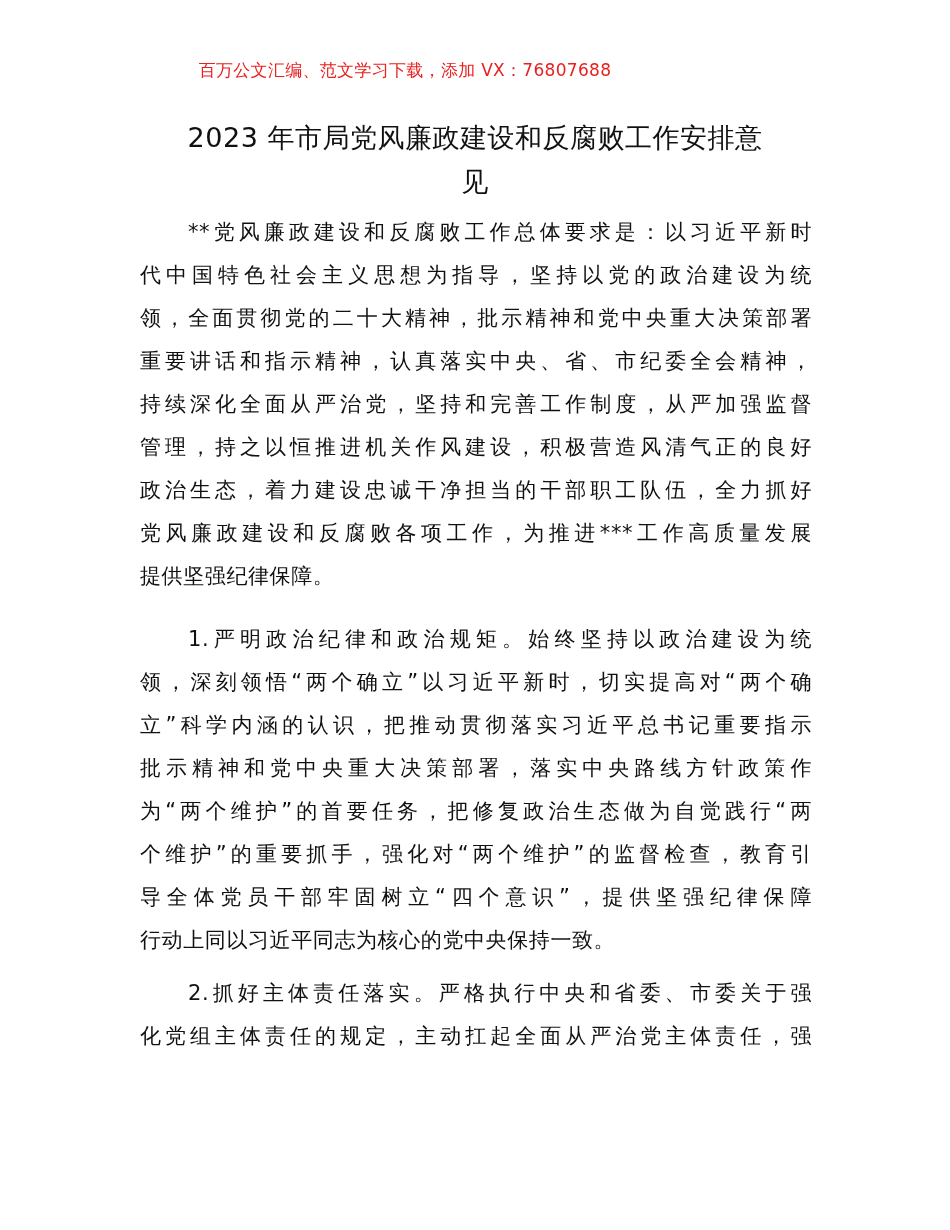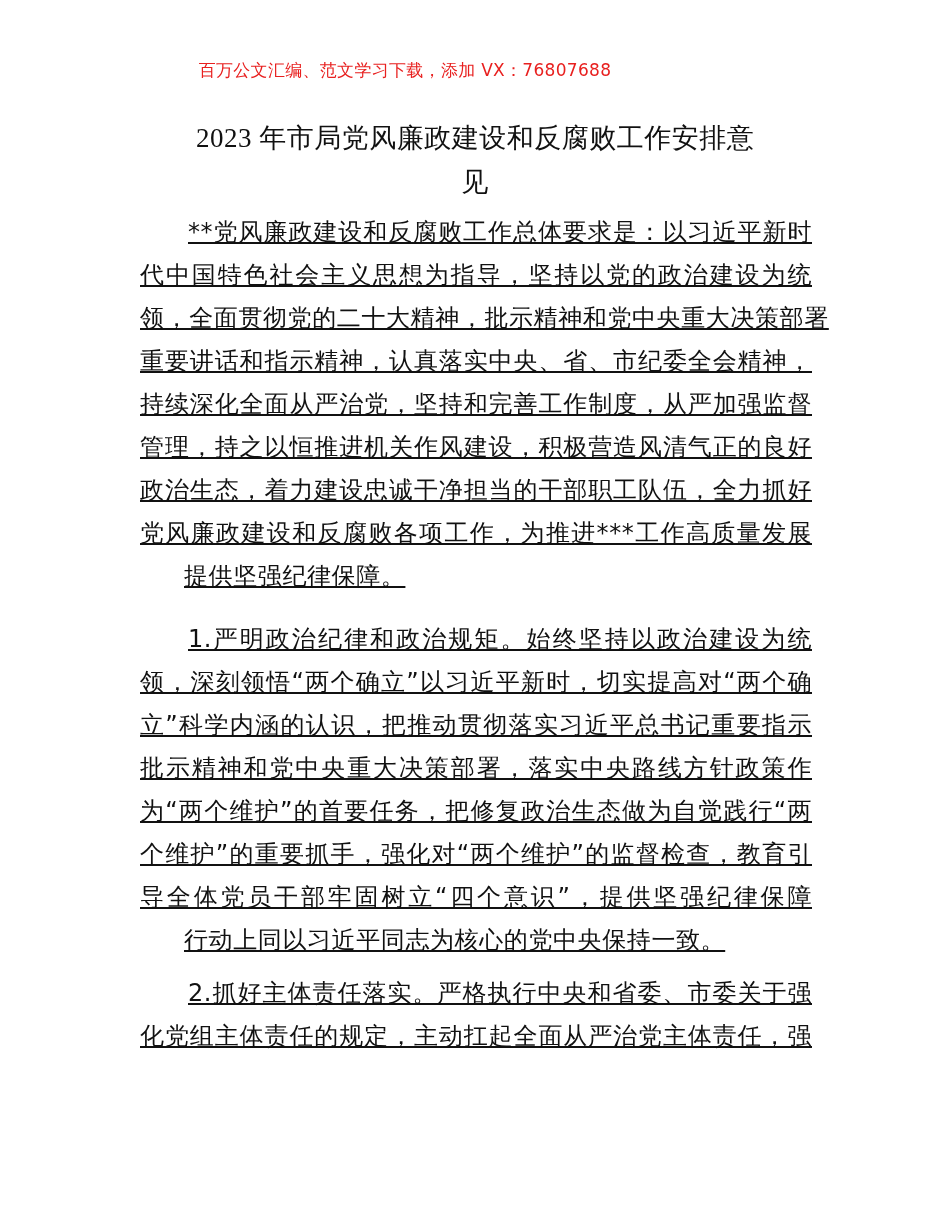--- a/index.html
+++ b/index.html
@@ -30,41 +30,39 @@
       position: absolute;
       top: 116px;
       left: 130px;
       width: 690px;
       text-align: center;
       font-size: 27px;
       line-height: 44px;
       color: #111111;
       letter-spacing: 0.5px;
     }
-    .doc-title .title-line { display: block; white-space: nowrap; font-family: Liberation Serif, serif; }
+    .doc-title .title-line { display: block; white-space: nowrap; }
     .doc-body {
       position: absolute;
       top: 211px;
       left: 140px;
       width: 672px;
     }
     .para-line {
       display: block;
       height: 43px;
       line-height: 43px;
-      font-size: 24px;
+      font-size: 21px;
       white-space: nowrap;
       letter-spacing: 0.6px;
       text-align: justify;
       text-align-last: justify;
-      text-decoration: underline;
     }
     .para-line.last {
       text-align-last: left;
-      margin-left: 44px;
     }
     .para-line.indent {
       padding-left: 48px;
     }
     .para-gap { height: 10px; }
     .heading-line {
       display: block;
       height: 43px;
       line-height: 43px;
       font-size: 24px;

